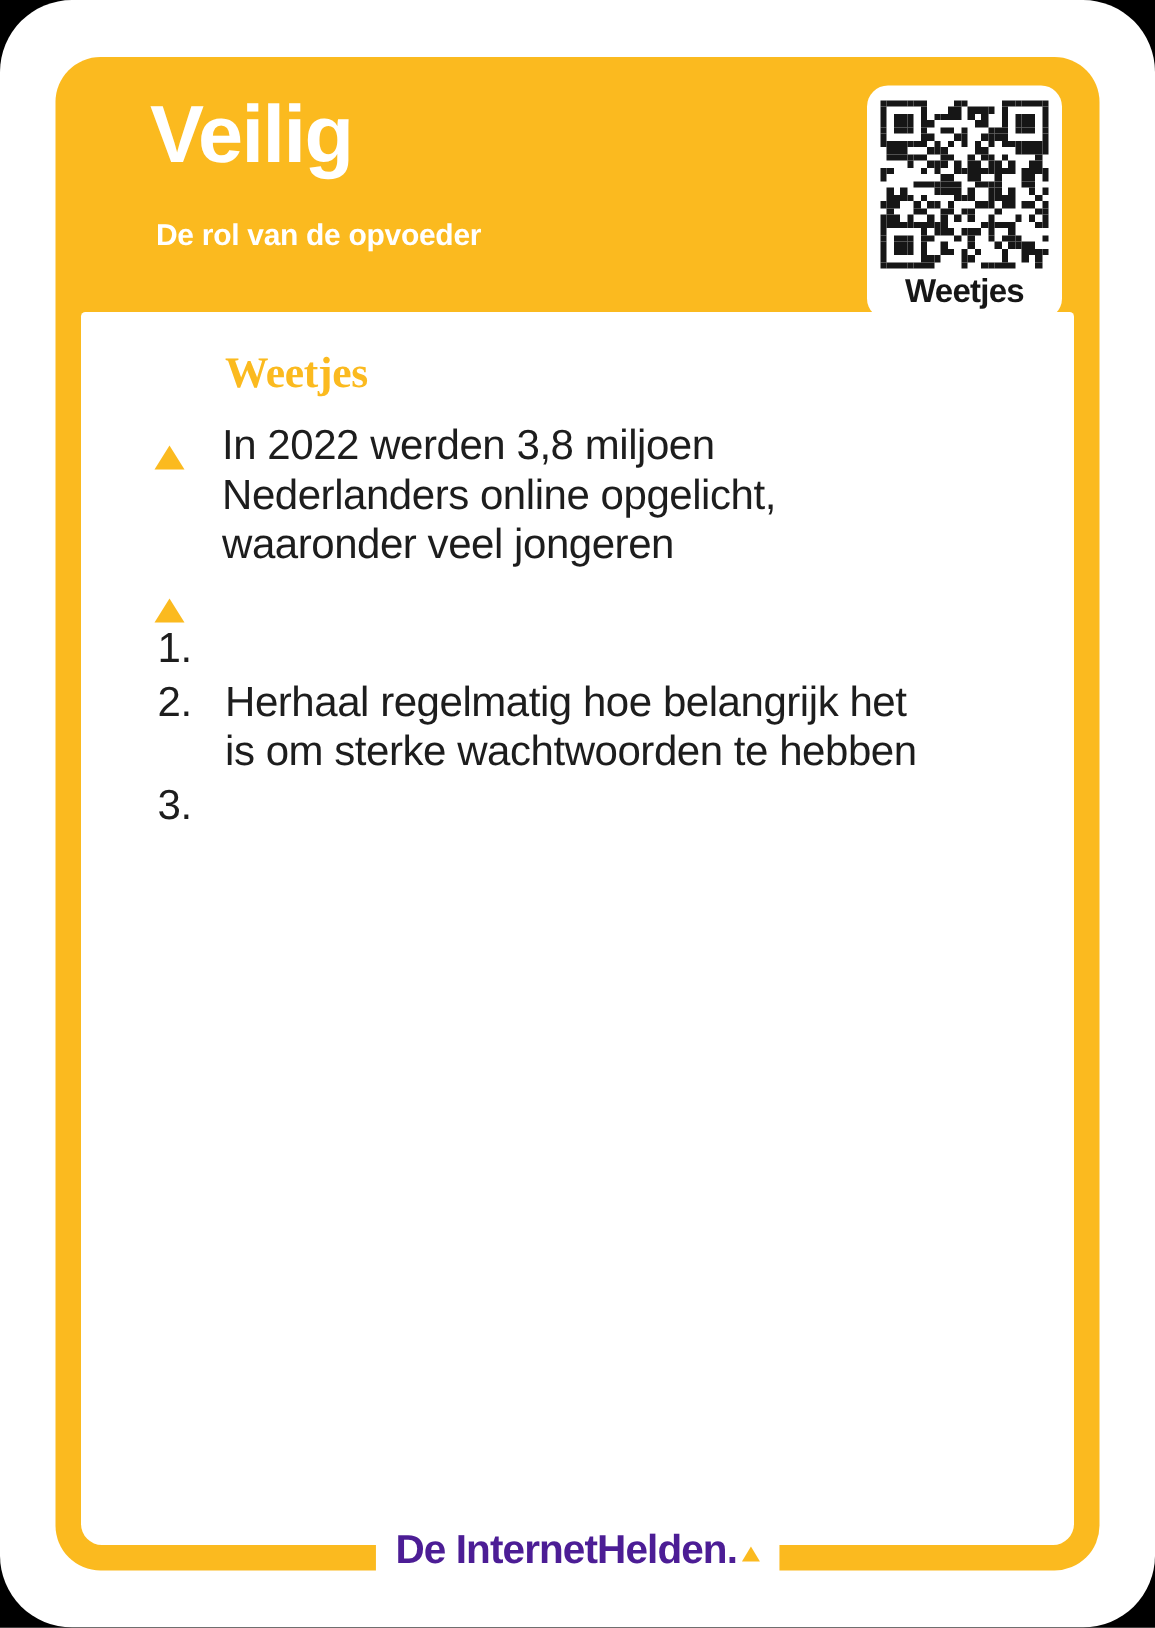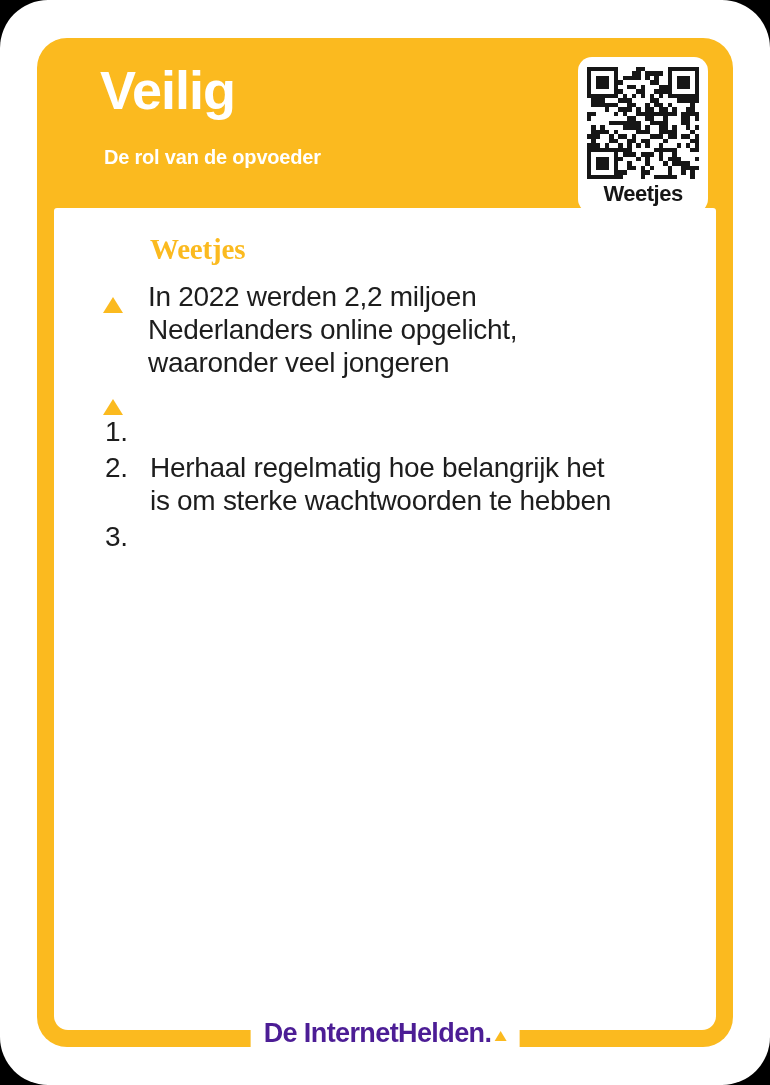--- a/index.html
+++ b/index.html
@@ -683,21 +683,21 @@
         </div>
       <div class="qr-label">Weetjes</div>
     </div>
 
     <div class="content-window">
 
       <div class="section-heading h-weetjes">Weetjes</div>
       <div class="list weetjes">
         <div class="item">
           <span class="tri-wrap"><span class="tri"></span></span>
-          <span class="text">In 2022 werden 2,2 miljoen
+          <span class="text">In 2022 werden 3,8 miljoen
 Nederlanders online opgelicht,
 waaronder veel jongeren</span>
         </div>
         <div class="item">
           <span class="tri-wrap"><span class="tri"></span></span>
         </div>
       </div>
 
       <div class="list tips">
         <div class="item">

